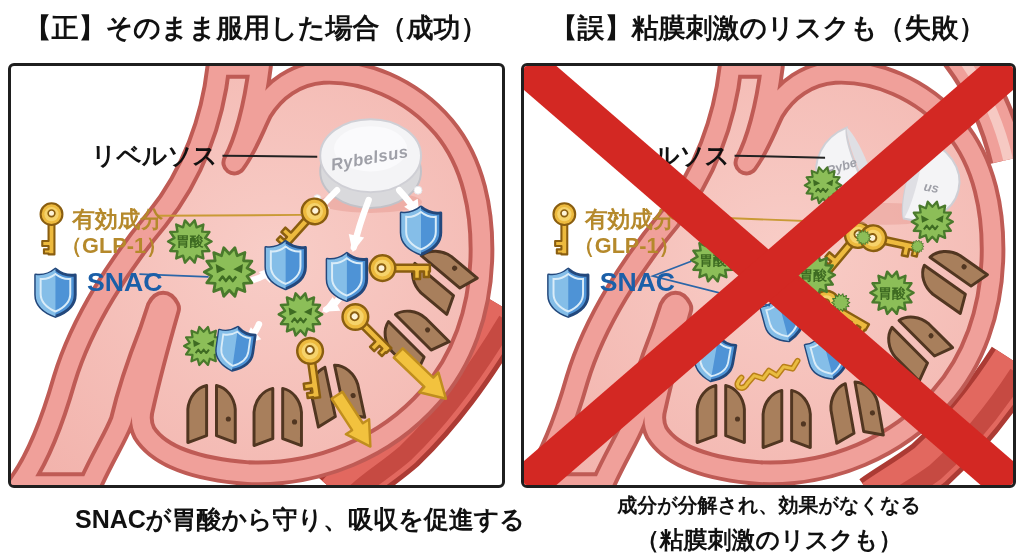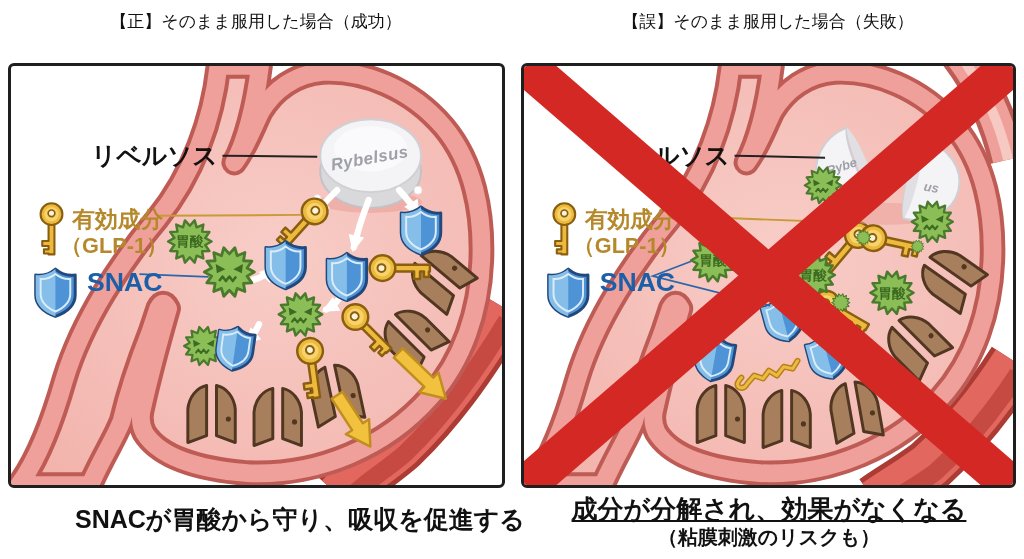--- a/index.html
+++ b/index.html
@@ -1,29 +1,29 @@
 <!DOCTYPE html>
 <html style="--x_red: #D32823; --key_gold: #EDBA3E; --key_outline: #8A5E10; --shield_blue: #4E93D6; --shield_light: #85BEE8; --shield_outline: #23487C; --acid_green: #8CBE58; --acid_outline: #4A7A2C; --acid_text: #3E6B22; --stomach_wall: #F0A09A; --stomach_edge: #BF5B55; --cavity_pink: #F5BDB7; --vessel_red: #E2685F; --vessel_dark: #AC3B34; --vessel_stripe: #C64A42; --door_brown: #A87F5C; --door_outline: #513621; --label_gold: #B5892B; --label_blue: #1B5FA8; --arrow_yellow: #F2C23E; --arrow_yellow_outline: #C08E1E; --pill_white: #F4F4F6; --pill_shade: #D9D9DC; --pill_text: #9FA0A8;"><head>
 <meta charset="utf-8">
 <style>
   html,body{margin:0;padding:0;background:#fff;width:1024px;height:559px;overflow:hidden;
     font-family:"Liberation Sans",sans-serif;}
-  .title{position:absolute;top:10px;font-size:17px;font-weight:normal;color:#111;
+  .title{position:absolute;top:10px;font-size:27px;font-weight:bold;color:#111;
     text-align:center;letter-spacing:0px;}
   #title-left{left:0;width:512px;}
   #title-right{left:512px;width:512px;}
   .panel{position:absolute;top:63px;height:425px;border:3px solid #1f1f1f;border-radius:6px;
     box-sizing:border-box;background:#fff;overflow:hidden;}
   #panel-left{left:8px;width:497px;}
   #panel-right{left:521px;width:495px;}
   .panel svg{display:block;width:100%;height:100%;}
   .caption{position:absolute;font-weight:bold;color:#111;text-align:center;}
   #caption-left{left:0;width:512px;top:503px;font-size:25px;padding-left:44px;}
-  #caption-right-1{left:514px;width:510px;top:492px;font-size:26px;text-decoration:underline;}
-  #caption-right-2{left:514px;width:510px;top:524px;font-size:20px;}
+  #caption-right-1{left:514px;width:510px;top:492px;font-size:20px;}
+  #caption-right-2{left:514px;width:510px;top:524px;font-size:24px;}
 
   
   .st-edge{fill:none;stroke:var(--stomach_edge);stroke-width:26;stroke-linejoin:round;}
   .st-wall{fill:none;stroke:var(--stomach_wall);stroke-width:18;stroke-linejoin:round;}
   .v-edge{fill:none;stroke:var(--vessel_dark);stroke-width:56;}
   .v-main{fill:none;stroke:var(--vessel_red);stroke-width:46;}
   .v-stripe{fill:none;stroke:var(--vessel_stripe);stroke-width:18;}
   .pb-edge{fill:none;stroke:var(--stomach_edge);stroke-width:40;}
   .pb-wall{fill:none;stroke:var(--stomach_wall);stroke-width:31;}
   .pb-core{fill:none;stroke:#F6C9C3;stroke-width:10;}
@@ -85,21 +85,21 @@
     <g id="pill">
       <ellipse cy="14" rx="51" ry="37" fill="var(--pill_shade)" stroke="#C2C2C8" stroke-width="2"></ellipse>
       <ellipse cy="-2" rx="51" ry="37" fill="var(--pill_white)" stroke="#CFCFD5" stroke-width="2"></ellipse>
       <ellipse cy="-9" rx="37" ry="23" fill="#FAFAFC"></ellipse>
     </g>
     <path id="stomach-path" d="M 210,0 C 204,55 184,110 148,155 C 112,198 72,258 54,318 C 42,360 28,398 8,425 L 80,425 C 94,394 105,378 112,360 C 119,330 130,298 141,270 L 149,246 Q 154,236 159,246 C 151,274 141,310 133,346 Q 129,360 135,372 C 150,396 188,409 240,413 C 312,416 380,386 424,336 C 458,298 474,248 476,198 C 478,148 468,98 438,62 C 404,22 356,4 316,6 C 288,8 266,24 253,46 C 245,62 238,82 226,98 C 237,78 247,42 252,0 Z"></path>
   </defs>
 </svg>
 
 <div class="title" id="title-left">【正】そのまま服用した場合（成功）</div>
-<div class="title" id="title-right">【誤】そのまま服用した場合（失敗）</div>
+<div class="title" id="title-right">【誤】粘膜刺激のリスクも（失敗）</div>
 
 <div class="panel" id="panel-left">
 <svg viewBox="0 0 497 425" preserveAspectRatio="none">
   <g>
     <path class="v-edge" d="M 499,245 C 462,308 430,350 394,385 C 370,406 350,416 332,436"></path>
     <path class="v-main" d="M 499,245 C 462,308 430,350 394,385 C 370,406 350,416 332,436"></path>
     <path class="v-stripe" d="M 502,258 C 466,318 435,358 400,392 C 377,412 359,421 341,440"></path>
   </g>
   <g>
     <use href="#stomach-path" fill="url(#cav)"></use>

